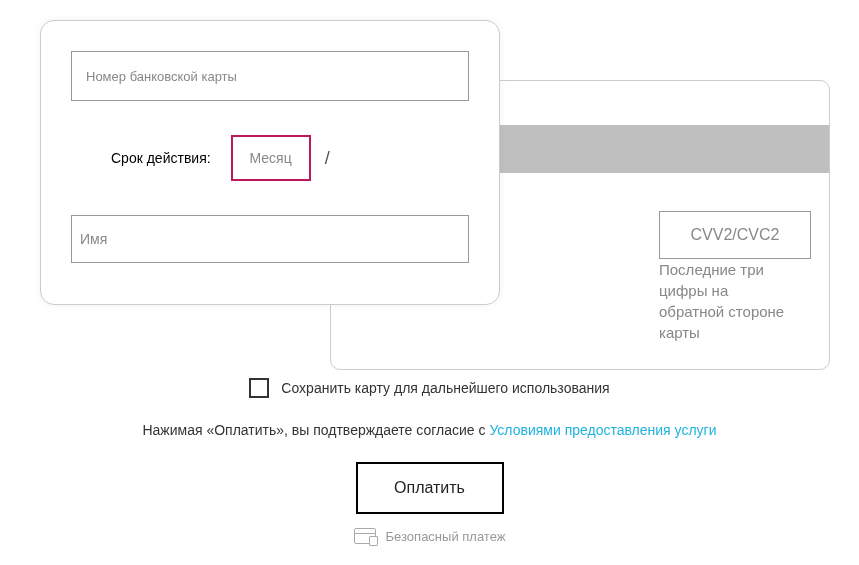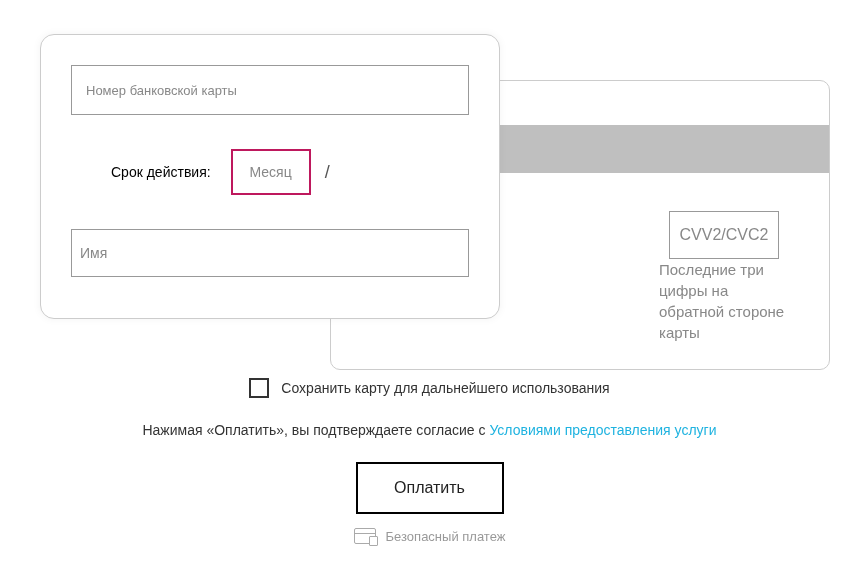--- a/index.html
+++ b/index.html
@@ -37,40 +37,40 @@
     background: #bfbfbf;
   }
   .cvv-box {
     position: absolute;
     right: 40px;
     top: 130px;
     width: 130px;
     text-align: center;
   }
   .cvv-input {
-    width: 110px;
+    width: 152px;
     height: 48px;
     border: 1px solid #999;
     background: #fff;
     text-align: center;
     font-size: 16px;
     color: #0369a1;
     outline: none;
   }
   .cvv-hint {
     margin-top: 0;
     font-size: 15px;
     color: #888;
     line-height: 1.4;
     text-align: left;
   }
   .front-card {
     position: absolute;
     left: 0;
-    top: 14px;
+    top: 0;
     width: 460px;
     height: 285px;
     border: 1px solid #ccc;
     border-radius: 14px;
     background: #fff;
     box-shadow: 0 0 8px rgba(0,0,0,0.05);
     padding: 30px 30px 24px 30px;
   }
   .card-number {
     width: 100%;

